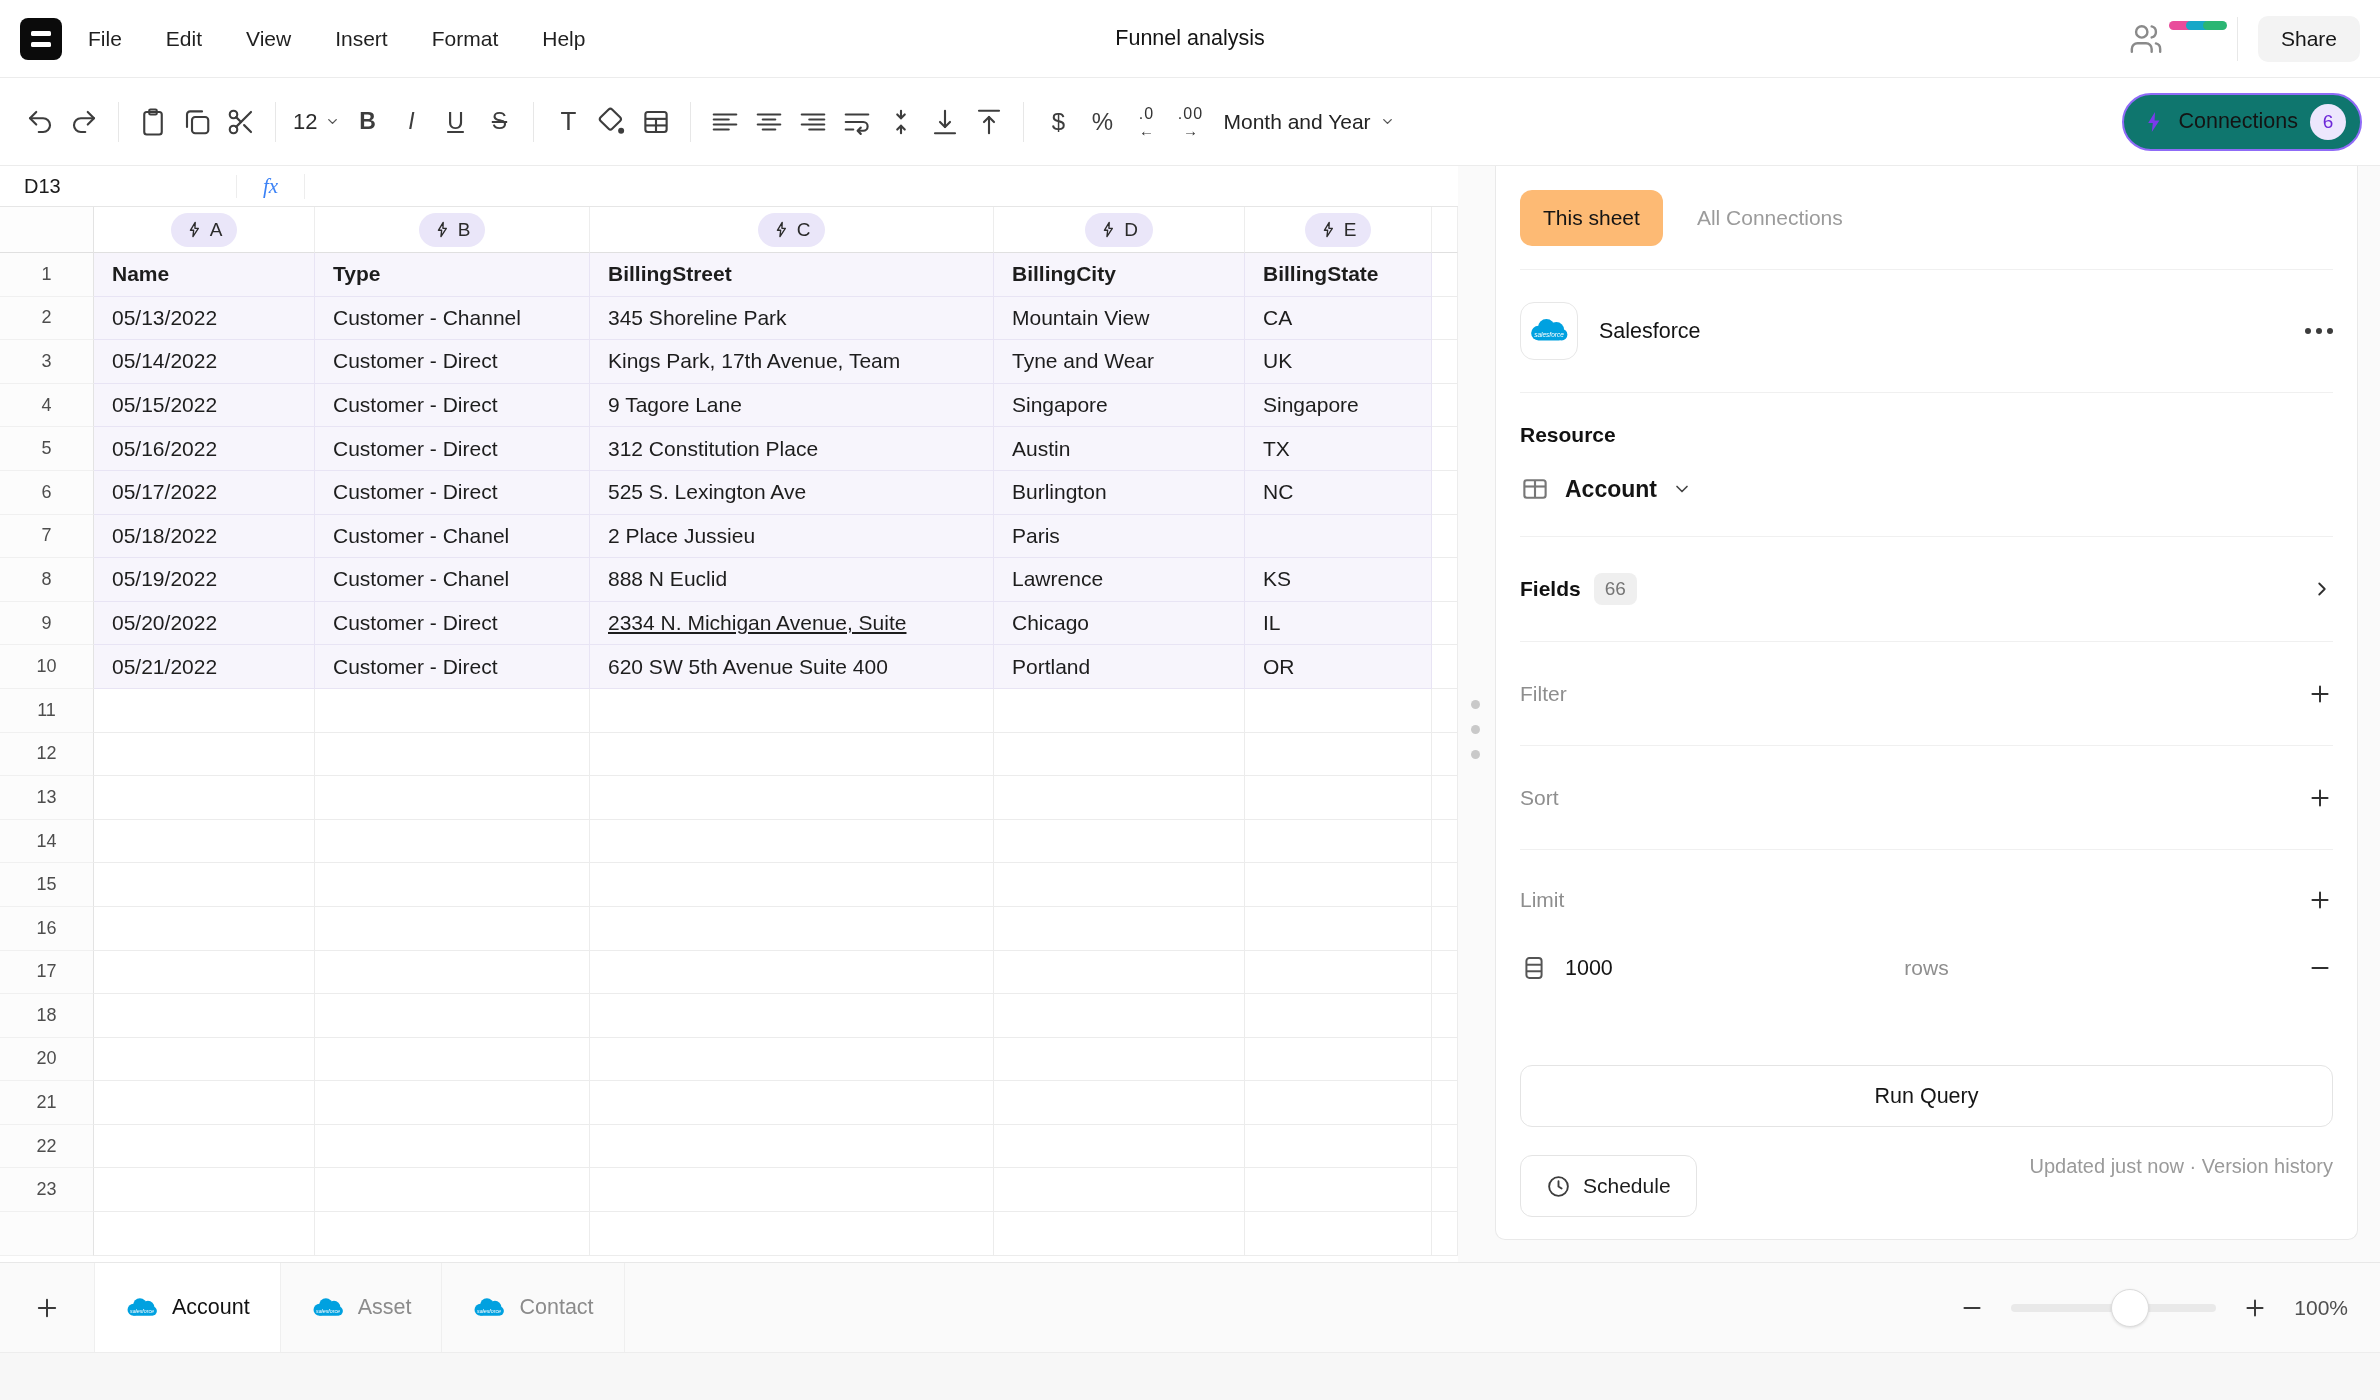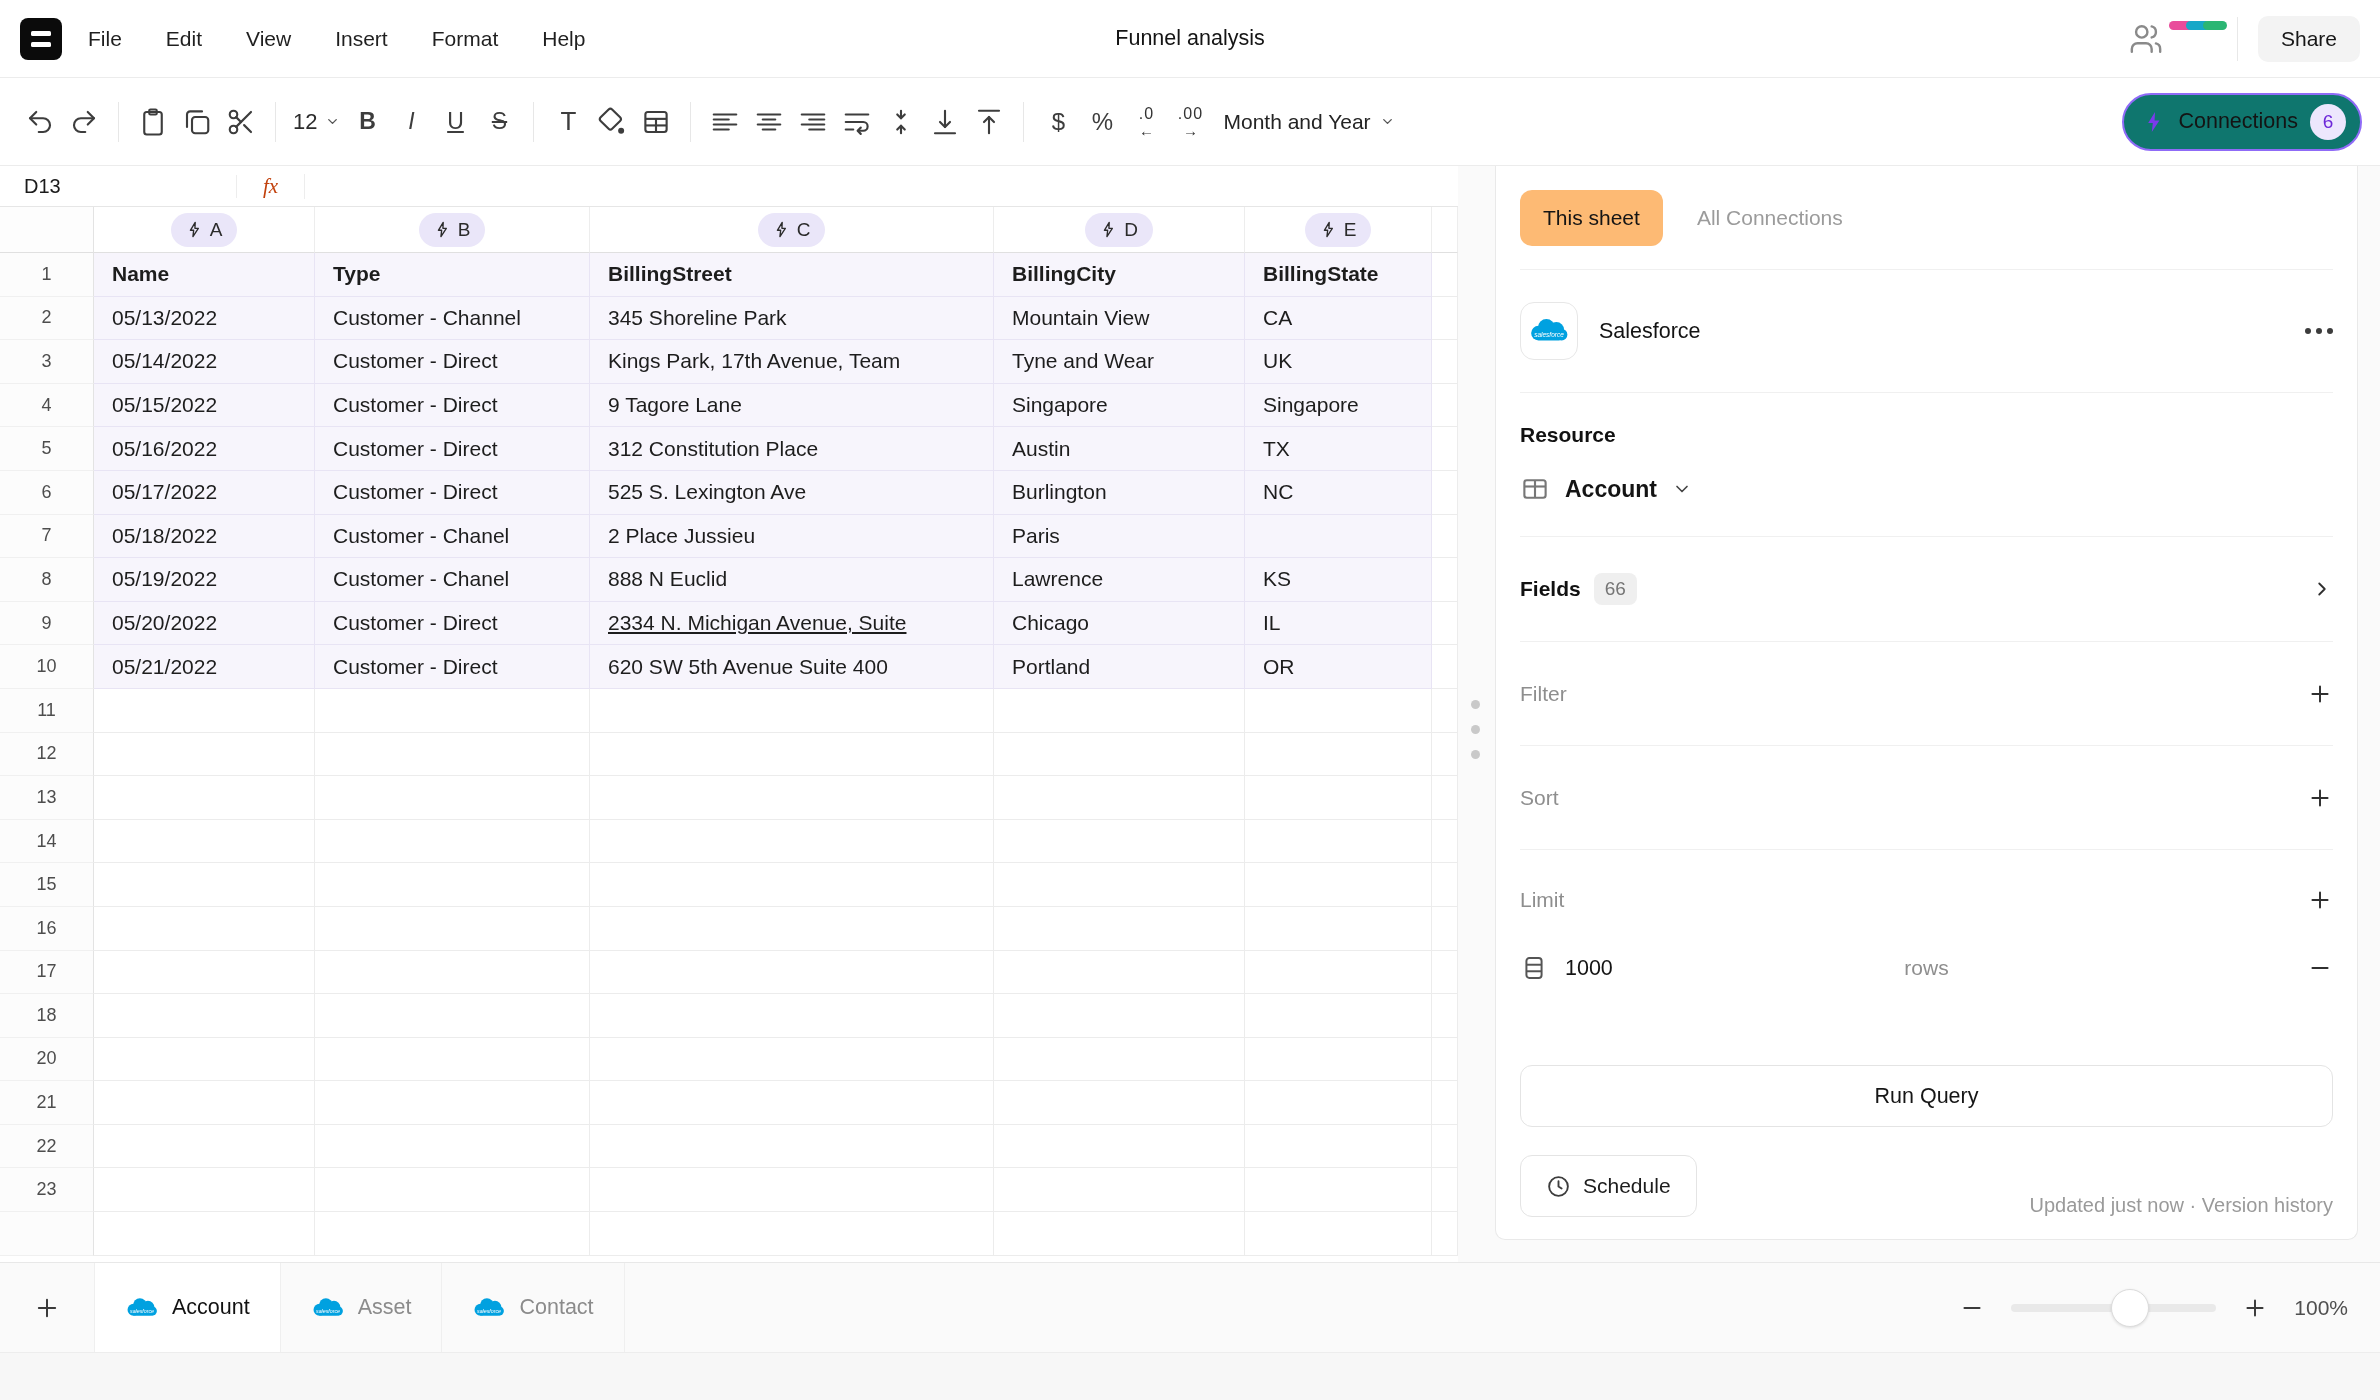--- a/index.html
+++ b/index.html
@@ -46,21 +46,21 @@
   .connections-pill { margin-left:auto; height:58px; border:2px solid #8F6BF7; border-radius:29px; display:flex; align-items:center; gap:12px; padding:0 14px 0 18px; background:#0f766e; }
   .connections-pill .bolt { color:#7C3AED; }
   .connections-label { font-size:21.5px; color:#141414; }
   .connections-badge { width:36px; height:36px; border-radius:50%; background:#EDE7FD; color:#6D28D9; font-size:19px; display:flex; align-items:center; justify-content:center; }
 
   
   .main { height:1096px; position:relative; background:#FAFAFA; display:flex; }
   .sheet-zone { width:1458px; flex:0 0 auto; display:flex; flex-direction:column; background:#fff; }
   .formula-bar { height:41px; background:#fff; border-bottom:1px solid #E6E6E6; display:flex; align-items:center; }
   .cellref { width:237px; display:flex; align-items:center; padding-left:24px; font-size:20px; color:#1b1b1b; border-right:1px solid #EDEDED; }
-  .fxbox { width:68px; display:flex; align-items:center; justify-content:center; font-family:"Liberation Serif", serif; font-style:italic; font-size:21px; color:#c2410c; border-right:1px solid #EDEDED; }
+  .fxbox { width:68px; display:flex; align-items:center; justify-content:center; font-family:"Liberation Serif", serif; font-style:italic; font-size:21px; color:#3b82f6; border-right:1px solid #EDEDED; }
   .formula-input { flex:1; }
 
   .grid { height:1055px; overflow:hidden; background:#fff; }
   .colhead-row { display:flex; height:46px; }
   .corner { width:94px; border-right:1px solid #E3E3E3; border-bottom:1px solid #E0E0E0; background:#FDFDFD; }
   .colhead { border-right:1px solid #EDEDED; border-bottom:1px solid #E0E0E0; display:flex; align-items:center; justify-content:center; background:#fff; }
   .col-pill { display:inline-flex; align-items:center; gap:7px; height:34px; padding:0 15px; border-radius:17px; background:#EAE6F9; color:#2b2b2b; font-size:19px; }
   .grid-row { display:flex; height:43.6px; }
   .gutter { width:94px; flex:0 0 auto; background:#FCFCFC; border-right:1px solid #E3E3E3; border-bottom:1px solid #F0F0F0; display:flex; align-items:center; justify-content:center; font-size:18px; color:#4d4d4d; }
   .cell { border-right:1px solid #ECECEC; border-bottom:1px solid #ECECEC; display:flex; align-items:center; padding-left:18px; font-size:21px; color:#1d1d1d; background:#fff; overflow:hidden; white-space:nowrap; }
@@ -91,21 +91,21 @@
   .row-end { margin-left:auto; color:#2f2f2f; }
   .simple-row { height:104px; border-bottom:1px solid #F0F0F0; display:flex; align-items:center; }
   .sec-label-dim { font-size:21px; color:#8E8E8E; }
   .limit-sec { padding-top:28px; }
   .limit-head { display:flex; align-items:center; height:44px; }
   .limit-value-row { margin-top:22px; height:48px; display:flex; align-items:center; position:relative; }
   .limit-value { font-size:21.5px; color:#141414; margin-left:17px; }
   .limit-unit { position:absolute; left:50%; transform:translateX(-50%); font-size:21px; color:#8E8E8E; }
   .panel-spacer { flex:1; }
   .run-query { height:62px; border:1px solid #E4E4E4; border-radius:12px; background:#fff; display:flex; align-items:center; justify-content:center; font-size:21.5px; color:#161616; margin-bottom:28px; }
-  .panel-bottom { display:flex; align-items:flex-end; margin-bottom:22px; }
+  .panel-bottom { display:flex; align-items:flex-start; margin-bottom:22px; }
   .schedule-btn { height:62px; border:1px solid #E4E4E4; border-radius:12px; display:flex; align-items:center; gap:12px; padding:0 25px; font-size:21px; color:#1d1d1d; background:#fff; }
   .status-text { margin-left:auto; font-size:20px; color:#9A9A9A; }
 
   
   .footer-bar { height:90px; background:#FAFAFA; border-top:1px solid #E8E8E8; display:flex; align-items:stretch; }
   .add-sheet { width:94px; display:flex; align-items:center; justify-content:center; color:#3a3a3a; }
   .sheet-tabs { display:flex; border-left:1px solid #EFEFEF; }
   .sheet-tab { display:flex; align-items:center; gap:13px; padding:0 30px; border-right:1px solid #EFEFEF; font-size:21.5px; color:#8B8B8B; }
   .sheet-tab.active { background:#fff; color:#111; font-weight:500; }
   .footer-right { margin-left:auto; display:flex; align-items:center; gap:26px; padding-right:32px; color:#3a3a3a; }

